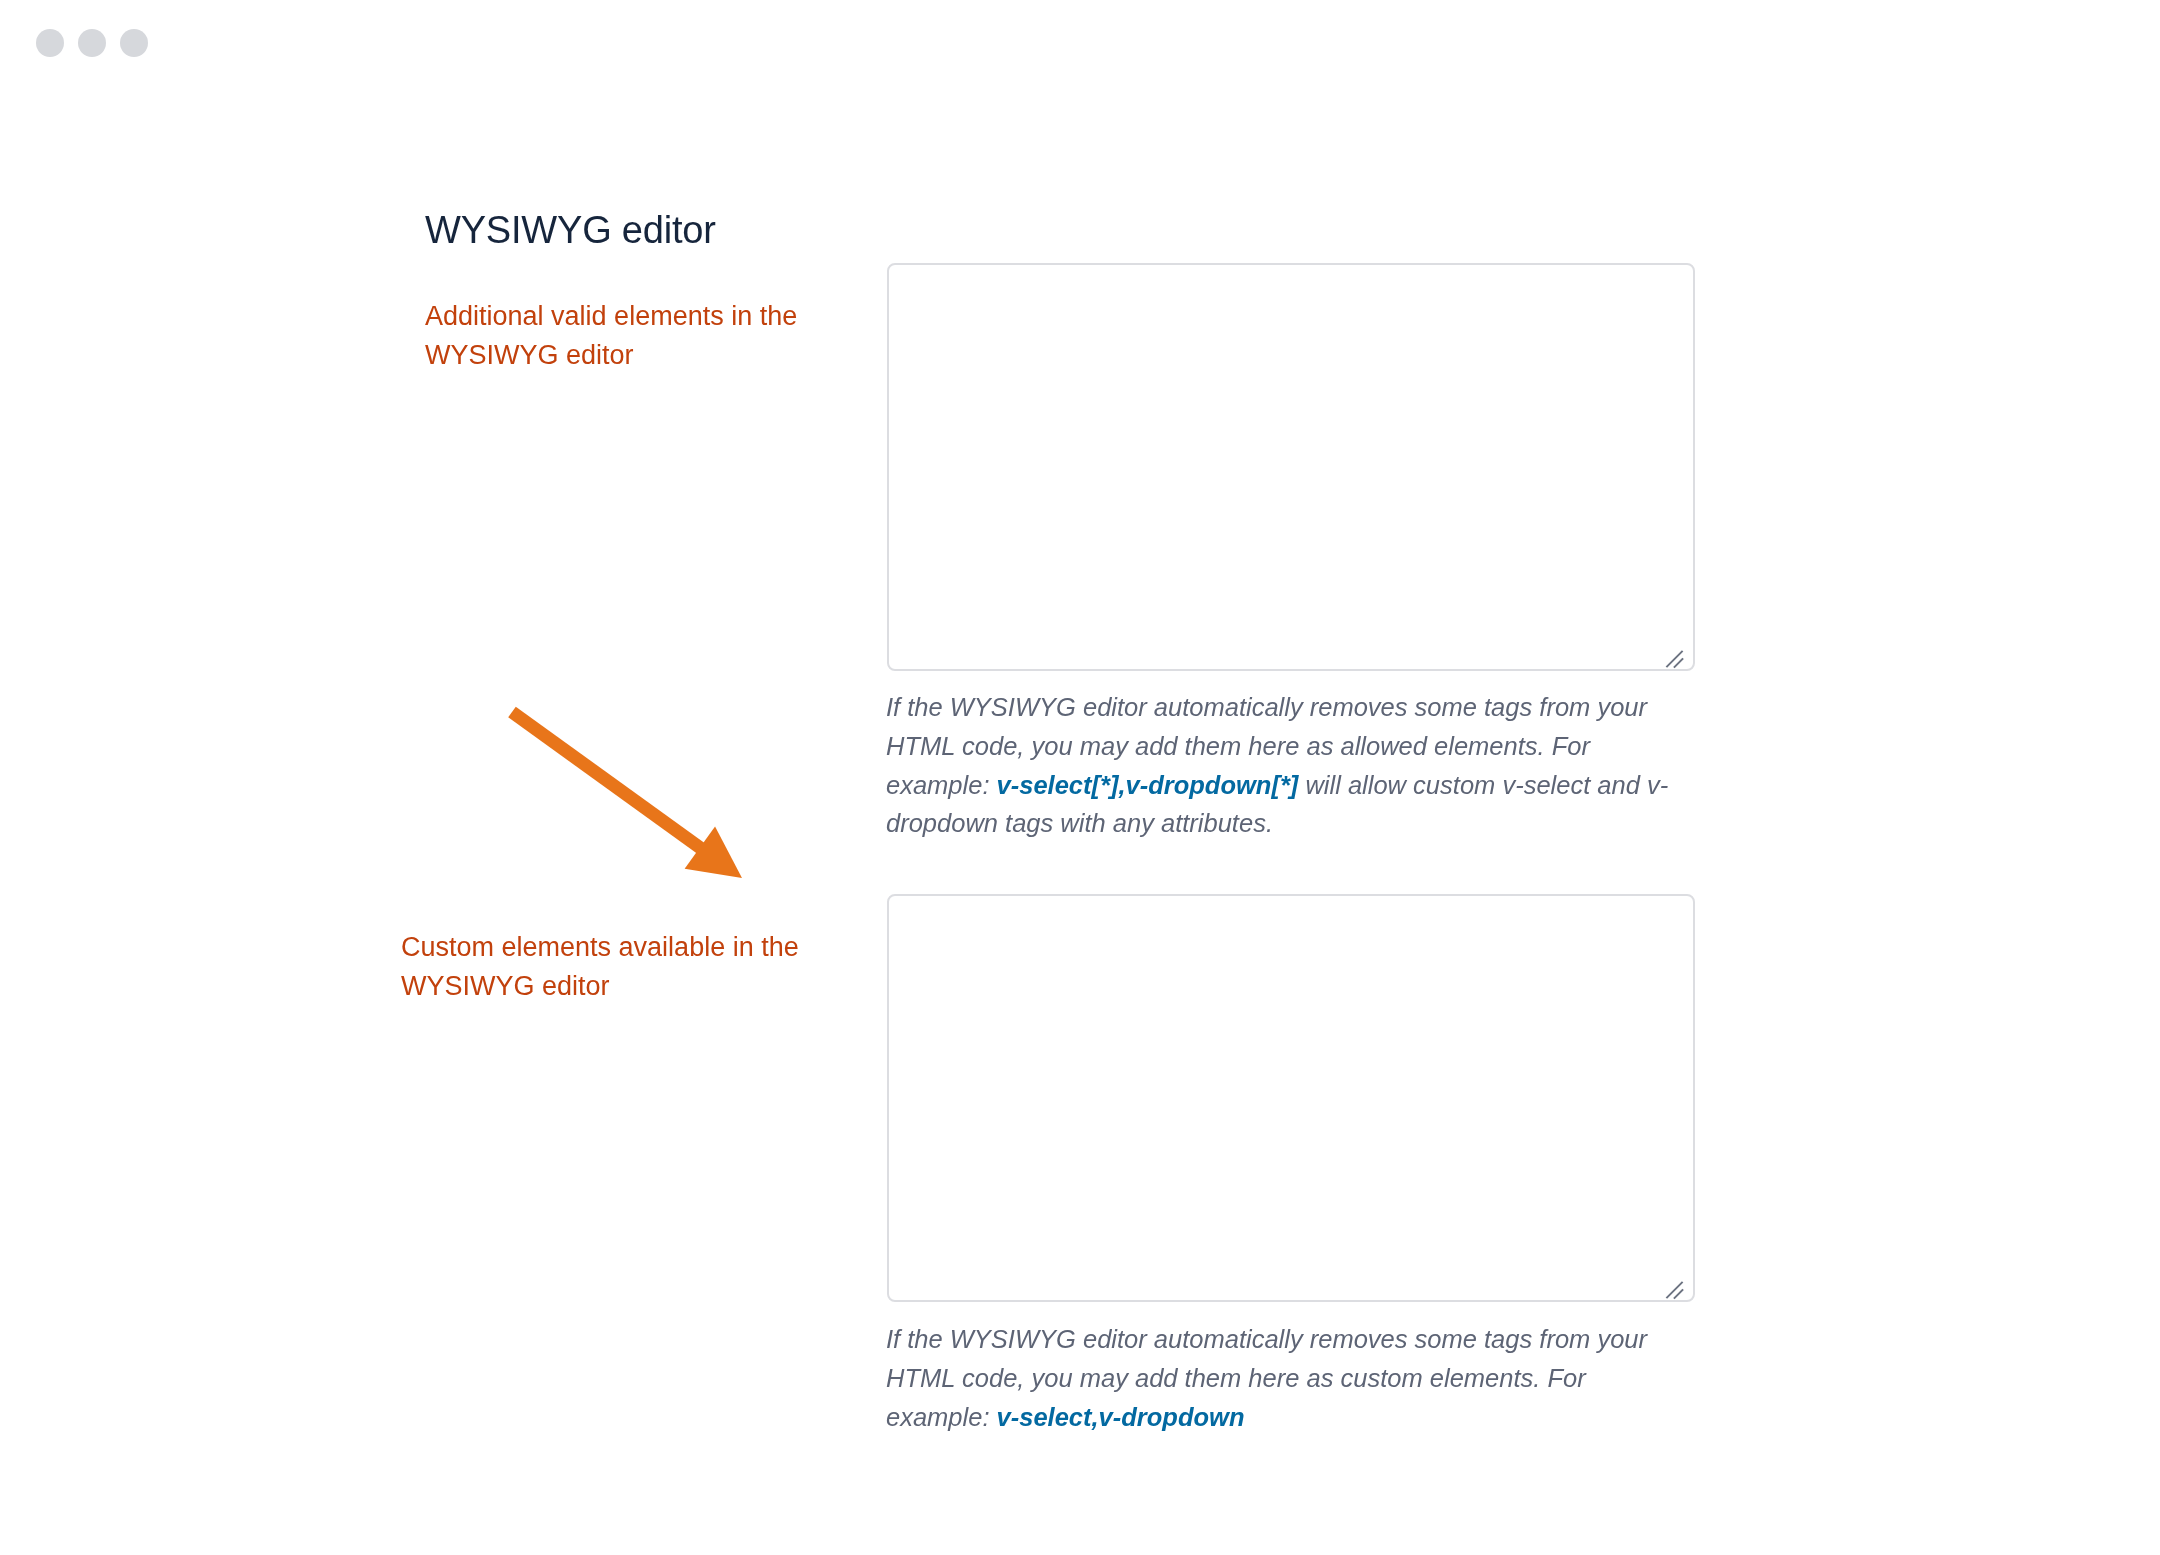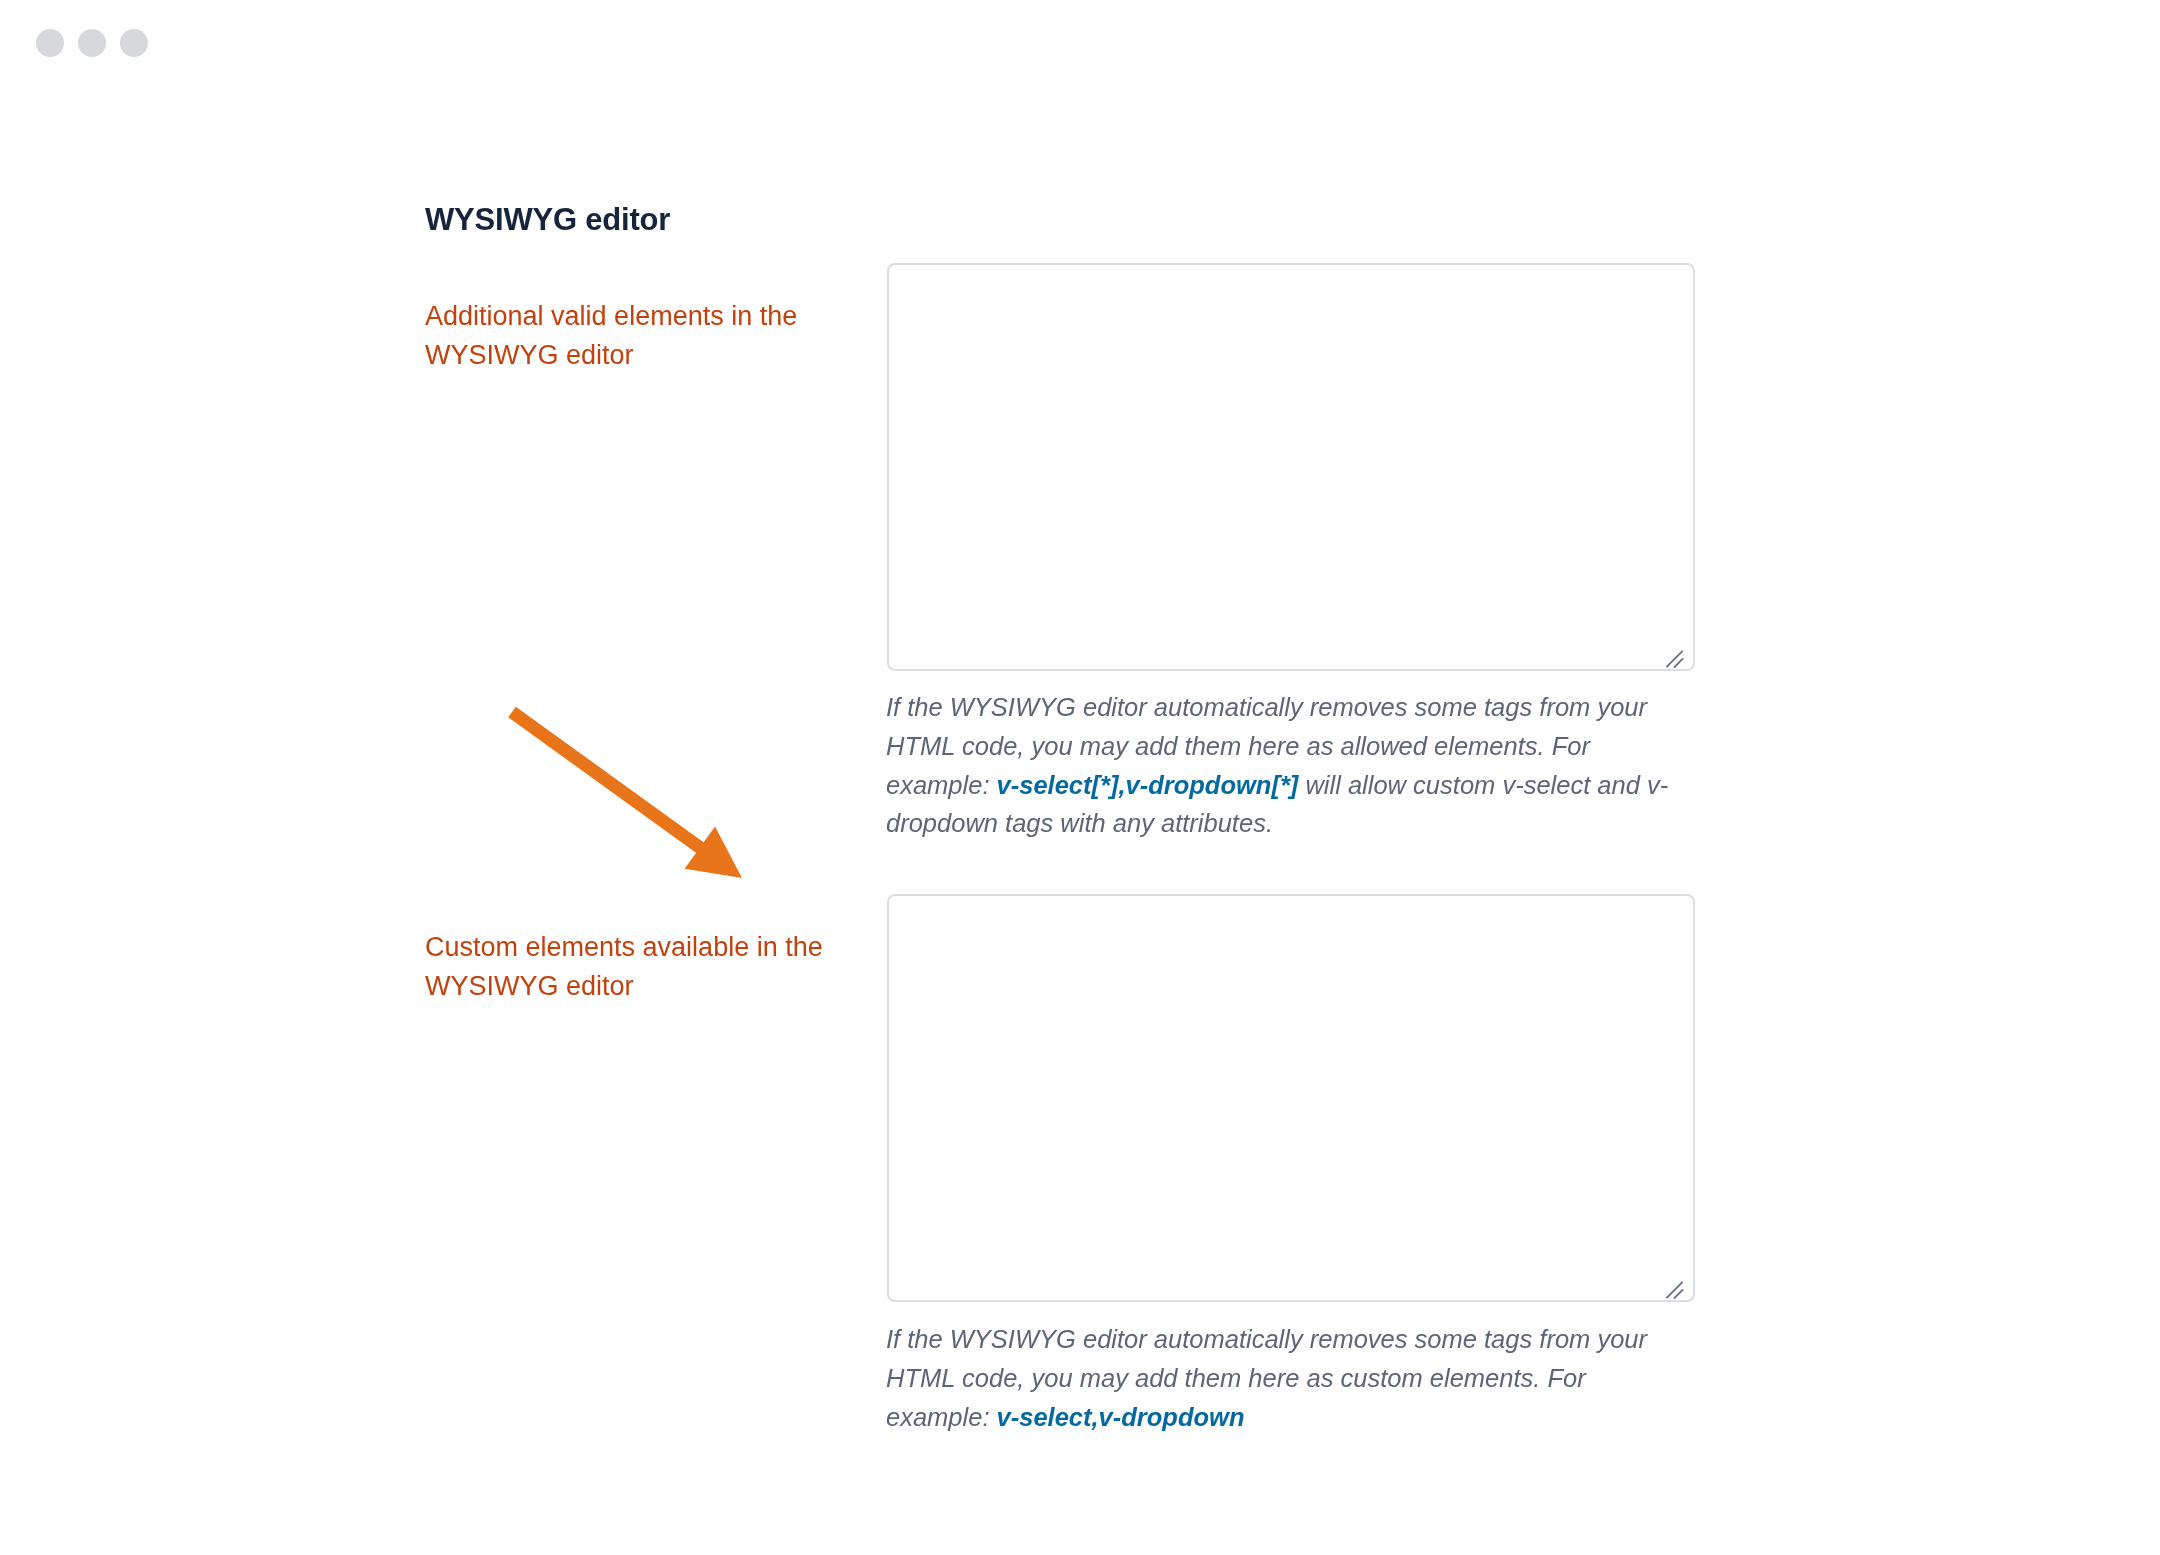--- a/index.html
+++ b/index.html
@@ -44,42 +44,42 @@
     position: absolute;
     top: 0; left: 0;
     width: 2160px;
     height: 1555px;
   }
 
   .section-title {
     position: absolute;
     left: 425px;
     top: 175px;
-    font-size: 31px;
-    font-weight: bold;
+    font-size: 38px;
+    font-weight: normal;
     color: #16253c;
     letter-spacing: -0.2px;
     line-height: 1.25;
   }
 
   .field-label {
     position: absolute;
     font-size: 27px;
     line-height: 1.43;
     color: #c2410c;
     font-weight: normal;
   }
 
   .label-1 {
     left: 425px;
     top: 297px;
     width: 450px;
   }
   .label-2 {
-    left: 425px;
+    left: 401px;
     top: 928px;
     width: 420px;
   }
 
   .textarea-box {
     position: absolute;
     background: #ffffff;
     border: 2px solid #dcdde1;
     border-radius: 8px;
     padding: 14px 18px;

